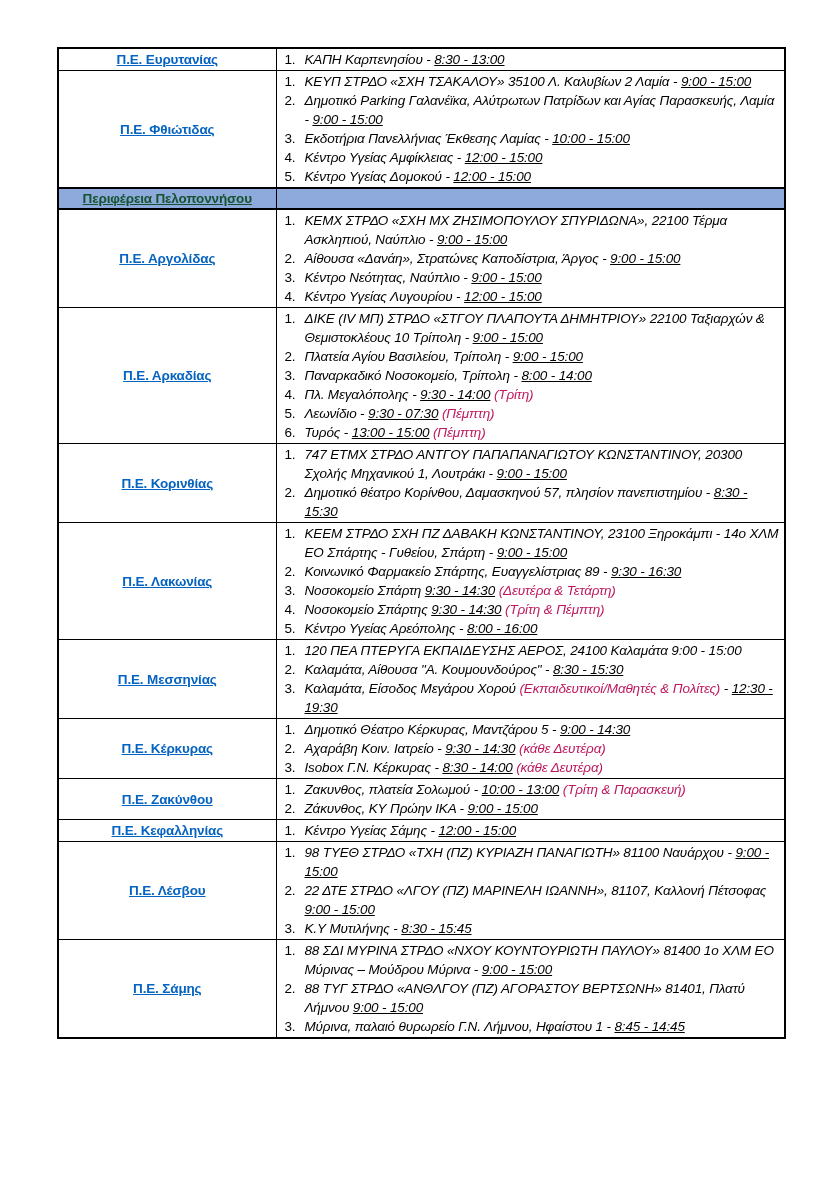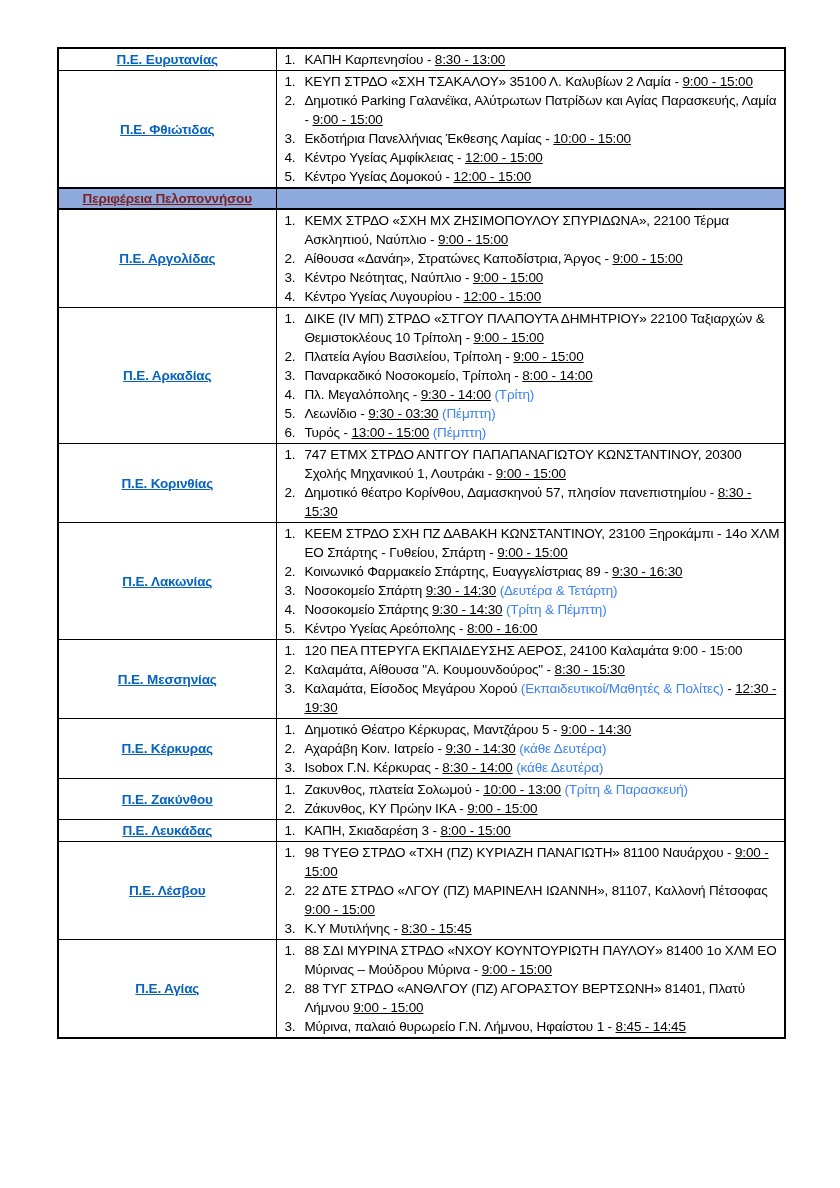--- a/index.html
+++ b/index.html
@@ -49,34 +49,34 @@
   }
   .item {
     display: flex;
     align-items: baseline;
   }
   .num {
     flex: 0 0 28px;
     box-sizing: border-box;
     padding-left: 8px;
   }
-  .txt { flex: 1; min-width: 0; }
+  .txt { flex: 1; min-width: 0; font-style: italic; }
   .seg-u { text-decoration: underline; }
-  .seg-r { color: #3b82f6; }
+  .seg-r { color: #be185d; }
   tr.section-row td {
     background: #8EA9DB;
     border-top: 2px solid #000000;
     border-bottom: 2px solid #000000;
     height: 19px;
   }
   .section-label {
     display: block;
     text-align: center;
     font-weight: bold;
-    color: #7f1d1d;
+    color: #14532d;
     text-decoration: underline;
   }
 </style>
 </head>
 <body>
 
 <div class="page">
   <table class="doc-table">
     <colgroup>
       <col class="c1">
@@ -158,21 +158,21 @@
             <div class="item">
               <span class="num">3.</span>
               <span class="txt"><span>Παναρκαδικό Νοσοκομείο, Τρίπολη - </span><span class="seg-u">8:00 - 14:00</span></span>
             </div>
             <div class="item">
               <span class="num">4.</span>
               <span class="txt"><span>Πλ. Μεγαλόπολης - </span><span class="seg-u">9:30 - 14:00</span><span> </span><span class="seg-r">(Τρίτη)</span></span>
             </div>
             <div class="item">
               <span class="num">5.</span>
-              <span class="txt"><span>Λεωνίδιο - </span><span class="seg-u">9:30 - 03:30</span><span> </span><span class="seg-r">(Πέμπτη)</span></span>
+              <span class="txt"><span>Λεωνίδιο - </span><span class="seg-u">9:30 - 07:30</span><span> </span><span class="seg-r">(Πέμπτη)</span></span>
             </div>
             <div class="item">
               <span class="num">6.</span>
               <span class="txt"><span>Τυρός - </span><span class="seg-u">13:00 - 15:00</span><span> </span><span class="seg-r">(Πέμπτη)</span></span>
             </div>
           </td>
         </tr>
         <tr>
           <td class="unit-cell"><span class="unit-name">Π.Ε. Κορινθίας</span></td>
           <td class="items-cell">
@@ -252,25 +252,25 @@
               <span class="num">1.</span>
               <span class="txt"><span>Ζακυνθος, πλατεία Σολωμού - </span><span class="seg-u">10:00 - 13:00</span><span> </span><span class="seg-r">(Τρίτη &amp; Παρασκευή)</span></span>
             </div>
             <div class="item">
               <span class="num">2.</span>
               <span class="txt"><span>Ζάκυνθος, ΚΥ Πρώην ΙΚΑ - </span><span class="seg-u">9:00 - 15:00</span></span>
             </div>
           </td>
         </tr>
         <tr>
-          <td class="unit-cell"><span class="unit-name">Π.Ε. Λευκάδας</span></td>
-          <td class="items-cell">
-            <div class="item">
-              <span class="num">1.</span>
-              <span class="txt"><span>ΚΑΠΗ, Σκιαδαρέση 3 - </span><span class="seg-u">8:00 - 15:00</span></span>
+          <td class="unit-cell"><span class="unit-name">Π.Ε. Κεφαλληνίας</span></td>
+          <td class="items-cell">
+            <div class="item">
+              <span class="num">1.</span>
+              <span class="txt"><span>Κέντρο Υγείας Σάμης - </span><span class="seg-u">12:00 - 15:00</span></span>
             </div>
           </td>
         </tr>
         <tr>
           <td class="unit-cell"><span class="unit-name">Π.Ε. Λέσβου</span></td>
           <td class="items-cell">
             <div class="item">
               <span class="num">1.</span>
               <span class="txt"><span>98 ΤΥΕΘ ΣΤΡΔΟ «ΤΧΗ (ΠΖ) ΚΥΡΙΑΖΗ ΠΑΝΑΓΙΩΤΗ» 81100 Ναυάρχου - </span><span class="seg-u">9:00 - 15:00</span></span>
             </div>
@@ -278,21 +278,21 @@
               <span class="num">2.</span>
               <span class="txt"><span>22 ΔΤΕ ΣΤΡΔΟ «ΛΓΟΥ (ΠΖ) ΜΑΡΙΝΕΛΗ ΙΩΑΝΝΗ», 81107, Καλλονή Πέτσοφας </span><span class="seg-u">9:00 - 15:00</span></span>
             </div>
             <div class="item">
               <span class="num">3.</span>
               <span class="txt"><span>Κ.Υ Μυτιλήνης - </span><span class="seg-u">8:30 - 15:45</span></span>
             </div>
           </td>
         </tr>
         <tr>
-          <td class="unit-cell"><span class="unit-name">Π.Ε. Αγίας</span></td>
+          <td class="unit-cell"><span class="unit-name">Π.Ε. Σάμης</span></td>
           <td class="items-cell">
             <div class="item">
               <span class="num">1.</span>
               <span class="txt"><span>88 ΣΔΙ ΜΥΡΙΝΑ ΣΤΡΔΟ «ΝΧΟΥ ΚΟΥΝΤΟΥΡΙΩΤΗ ΠΑΥΛΟΥ» 81400 1ο ΧΛΜ ΕΟ Μύρινας – Μούδρου Μύρινα - </span><span class="seg-u">9:00 - 15:00</span></span>
             </div>
             <div class="item">
               <span class="num">2.</span>
               <span class="txt"><span>88 ΤΥΓ ΣΤΡΔΟ «ΑΝΘΛΓΟΥ (ΠΖ) ΑΓΟΡΑΣΤΟΥ ΒΕΡΤΣΩΝΗ» 81401, Πλατύ Λήμνου </span><span class="seg-u">9:00 - 15:00</span></span>
             </div>
             <div class="item">

